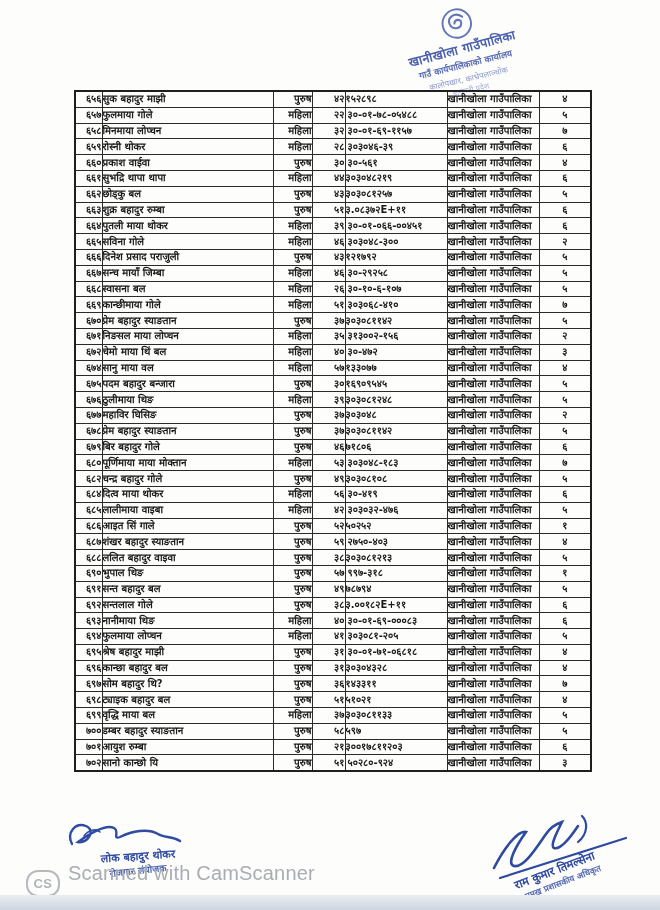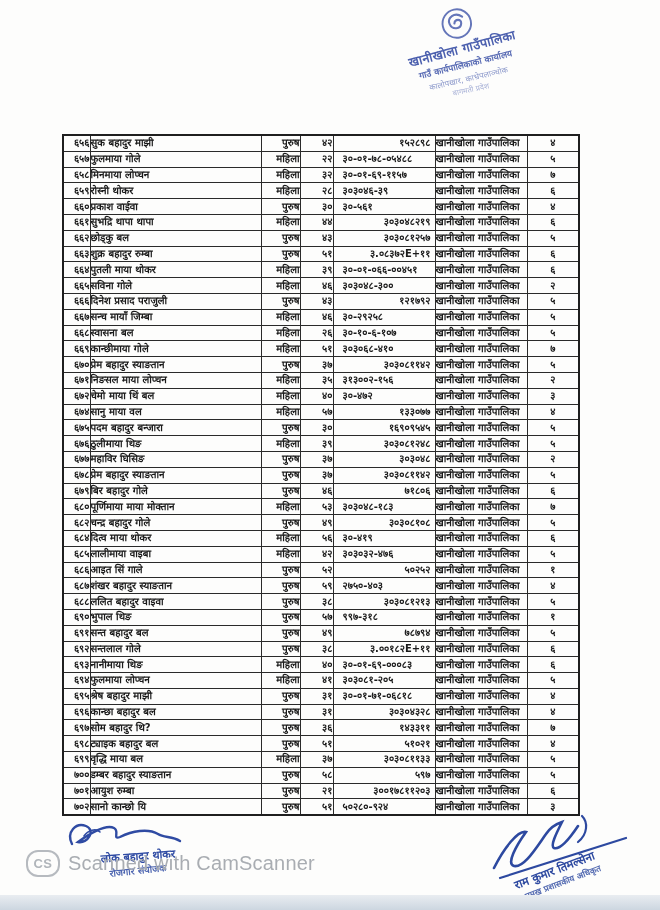--- a/index.html
+++ b/index.html
@@ -16,36 +16,36 @@
     transform:rotate(-12deg);color:#4b5fae;text-align:center;
     pointer-events:none;
   }
   .stamp .emblem{display:block;margin:0 auto -2px auto;opacity:.85;}
   .stamp .l1{font-size:12.5px;font-weight:bold;letter-spacing:.5px;transform:rotate(-3deg);}
   .stamp .l2{font-size:9px;font-weight:bold;opacity:.9;transform:rotate(-2deg);margin-top:1px;}
   .stamp .l3{font-size:8px;opacity:.65;transform:rotate(-1deg);margin-top:2px;}
   .stamp .l4{font-size:7.5px;opacity:.5;margin-top:1px;}
 
   
-  .table-wrap{position:absolute;left:62px;top:90px;margin-top:44px;}
+  .table-wrap{position:absolute;left:74px;top:90px;}
   table.roster{
     border-collapse:collapse;table-layout:fixed;width:516px;
     border:2px solid #1f1f1f;
   }
   table.roster td{
     border:1px solid #2a2a2a;height:14.8px;overflow:hidden;white-space:nowrap;
     font-size:10px;font-weight:bold;color:#1b1b1b;line-height:1;
     vertical-align:middle;padding:0;
   }
   td.c-sn{text-align:right;padding-right:3px;}
   td.c-name{text-align:left;padding-left:3px;}
   td.c-gender{text-align:right;padding-left:3px;}
   td.c-age{text-align:right;padding-right:4px;}
-  td.c-id.left{text-align:left;padding-left:9px;}
-  td.c-id.right{text-align:right;padding-right:4px;}
+  td.c-id.left{text-align:left;padding-left:2px;}
+  td.c-id.right{text-align:left;padding-right:4px;}
   td.c-muni{text-align:left;padding-left:4px;}
   td.c-ward{text-align:center;}
 
   
   .sig-left{position:absolute;left:58px;top:816px;width:160px;color:#2f4ba3;}
   .sig-left .scrawl{display:block;}
   .sig-left .s-name{font-size:11px;font-weight:bold;transform:rotate(-4deg);margin-top:-10px;text-align:center;}
   .sig-left .s-title{font-size:9.5px;font-weight:bold;opacity:.85;transform:rotate(-6deg);margin-top:1px;text-align:center;}
 
   .sig-right{position:absolute;left:486px;top:810px;width:170px;color:#2d49a0;}
@@ -53,20 +53,21 @@
   .sig-right .s-name{font-size:11.5px;font-weight:bold;white-space:nowrap;}
   .sig-right .s-title{font-size:8.5px;font-weight:bold;opacity:.8;white-space:nowrap;margin:1px 0 0 6px;}
 
   
   .watermark{position:absolute;left:26px;top:850px;display:flex;align-items:center;gap:8px;}
   .cs-badge{
     width:30px;height:23px;border:2.5px solid #b6babf;border-radius:12px;
     color:#b0b5ba;font-weight:bold;font-size:13px;display:flex;
     align-items:center;justify-content:center;letter-spacing:.5px;
     font-family:"Liberation Sans",sans-serif;
+    margin-top:20px;
   }
   .cs-text{
     font-family:Liberation Sans, sans-serif;font-size:20px;color:#a9adb2;
     letter-spacing:.2px;
   }
 
   
   .scan-strip{
     position:absolute;left:0;bottom:0;width:660px;height:15px;
     background:linear-gradient(#e9edf1,#ccd6e0);

